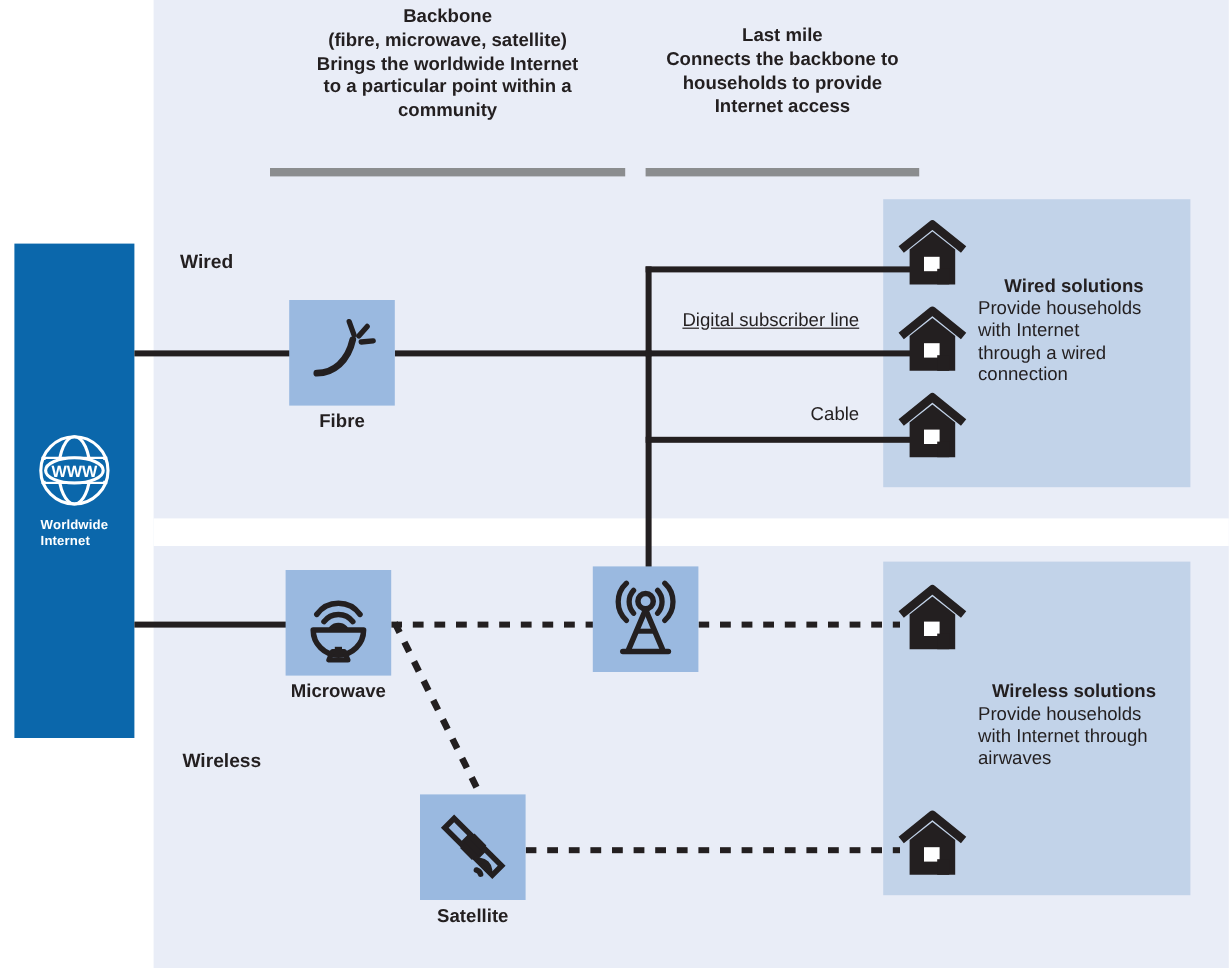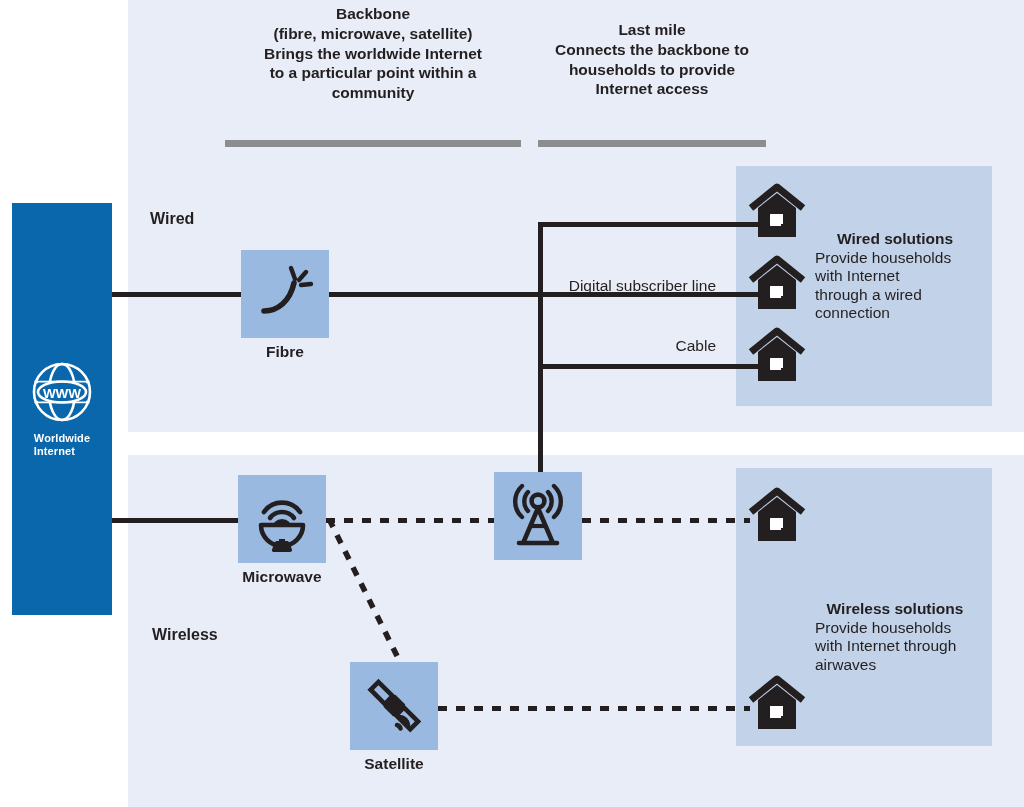--- a/index.html
+++ b/index.html
@@ -51,21 +51,21 @@
   #label-wired{left:150px;top:210px;}
   #label-wireless{left:152px;top:626px;}
 
   
   .solbox{position:absolute;background:#c2d3e9;}
   #sol-wired{left:736px;top:166px;width:256px;height:240px;}
   #sol-wireless{left:736px;top:468px;width:256px;height:278px;}
   .sol-text{position:absolute;font-size:15.5px;line-height:1.20;width:160px;}
   .sol-text .t{font-weight:bold;display:block;text-align:center;}
   #soltext-wired{left:815px;top:230px;}
-  #soltext-wireless{left:815px;top:600px;}
+  #soltext-wireless{left:815px;top:568px;}
 
   
   .node{position:absolute;}
   .tile{
     width:88px;height:88px;background:#9ab9e0;
     display:flex;align-items:center;justify-content:center;
   }
   .node .cap{
     margin-top:5px;text-align:center;font-size:15.5px;font-weight:bold;
     line-height:1.16;width:88px;margin-left:0;
@@ -168,21 +168,21 @@
   <div class="wire wire-h" style="left:329px;top:292px;width:214px;"></div>
 
   <div class="wire wire-v" style="left:538px;top:222px;width:5px;height:298px;"></div>
 
   <div class="wire wire-h" style="left:538px;top:222px;width:228px;"></div>
 
   <div class="wire wire-h" style="left:538px;top:292px;width:228px;"></div>
 
   <div class="wire wire-h" style="left:538px;top:364px;width:228px;"></div>
 
-  <div class="linklabel" style="left:446px;top:277px;width:270px;">Digital subscriber line</div>
+  <div class="linklabel" style="left:446px;top:259px;width:270px;text-decoration:underline;">Digital subscriber line</div>
   <div class="linklabel" style="left:446px;top:337px;width:270px;">Cable</div>
 
   <div class="wire wire-h" style="left:112px;top:518px;width:130px;"></div>
 
   <div class="dots-h" style="left:326px;top:518px;width:172px;"></div>
 
   <div class="dots-h" style="left:582px;top:518px;width:168px;"></div>
 
   <div class="dots-h" style="left:438px;top:706px;width:312px;"></div>
 

